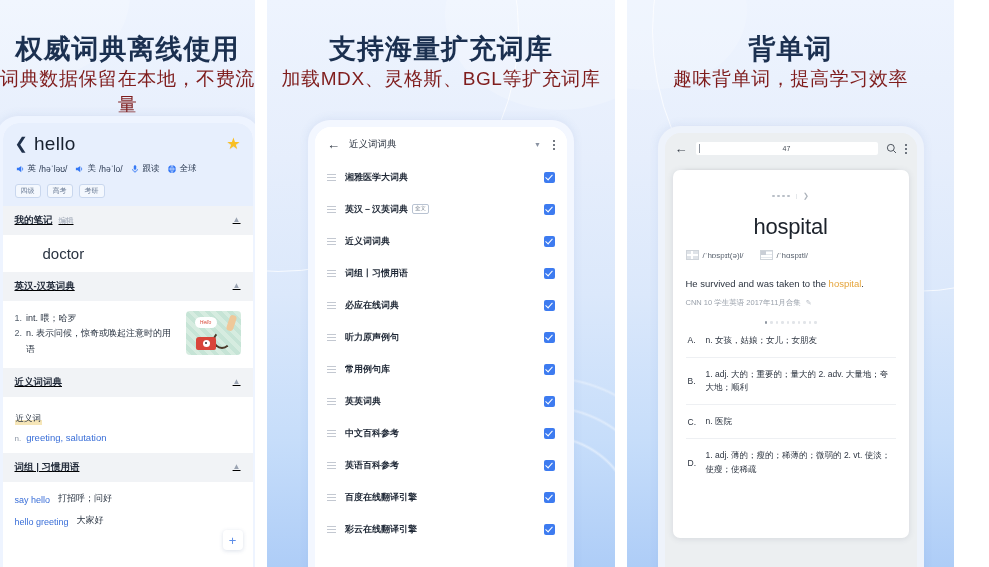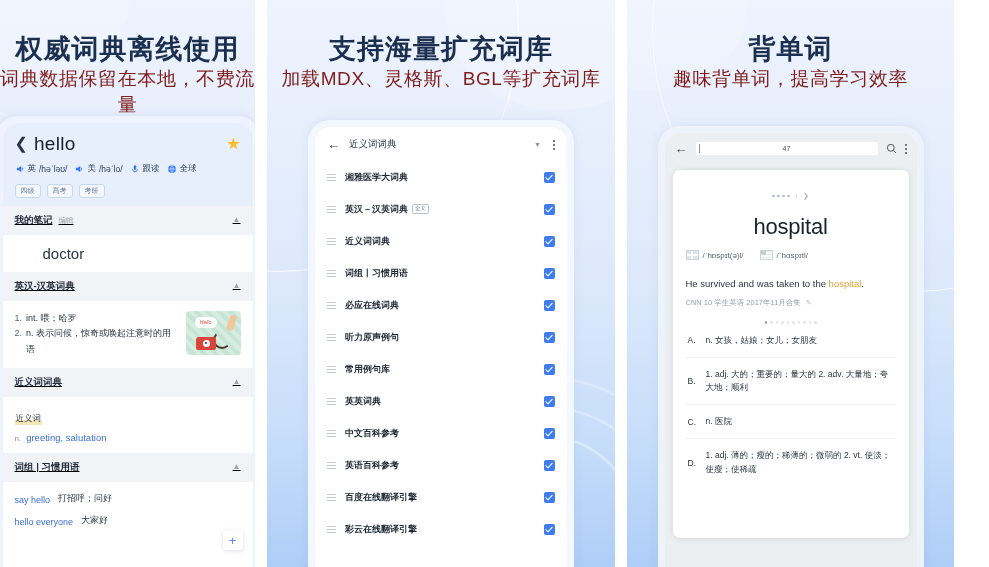--- a/index.html
+++ b/index.html
@@ -341,21 +341,21 @@
             <span class="sec-title">词组 | 习惯用语</span>
           </div>
           <span class="caret">▲</span>
         </div>
         <div class="sec-body">
           <div class="ph-row">
             <span class="ph-en">say hello</span>
             <span class="ph-cn">打招呼；问好</span>
           </div>
           <div class="ph-row">
-            <span class="ph-en">hello everyone</span>
+            <span class="ph-en">hello greeting</span>
             <span class="ph-cn">大家好</span>
           </div>
         </div>
 
         <div class="plus-btn">+</div>
       </div>
     </div>
   </div>
 
   <div class="gutter"></div>

